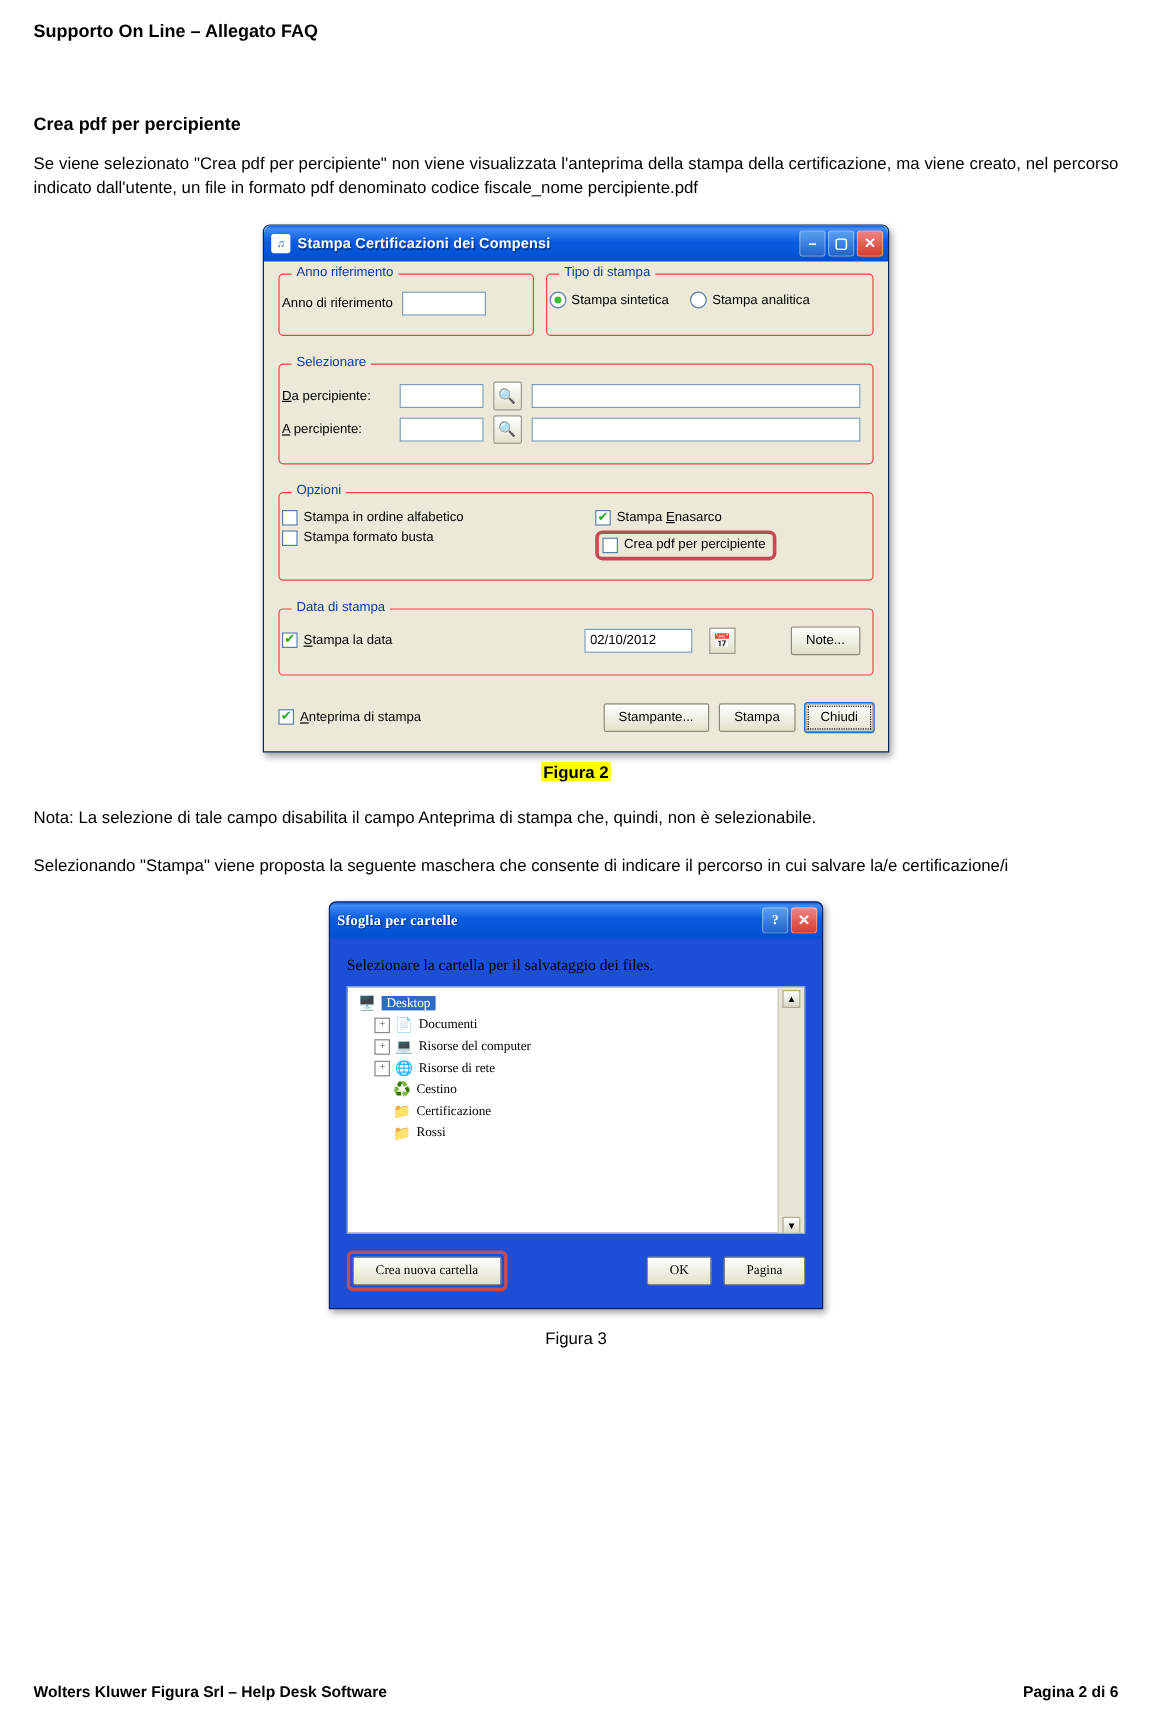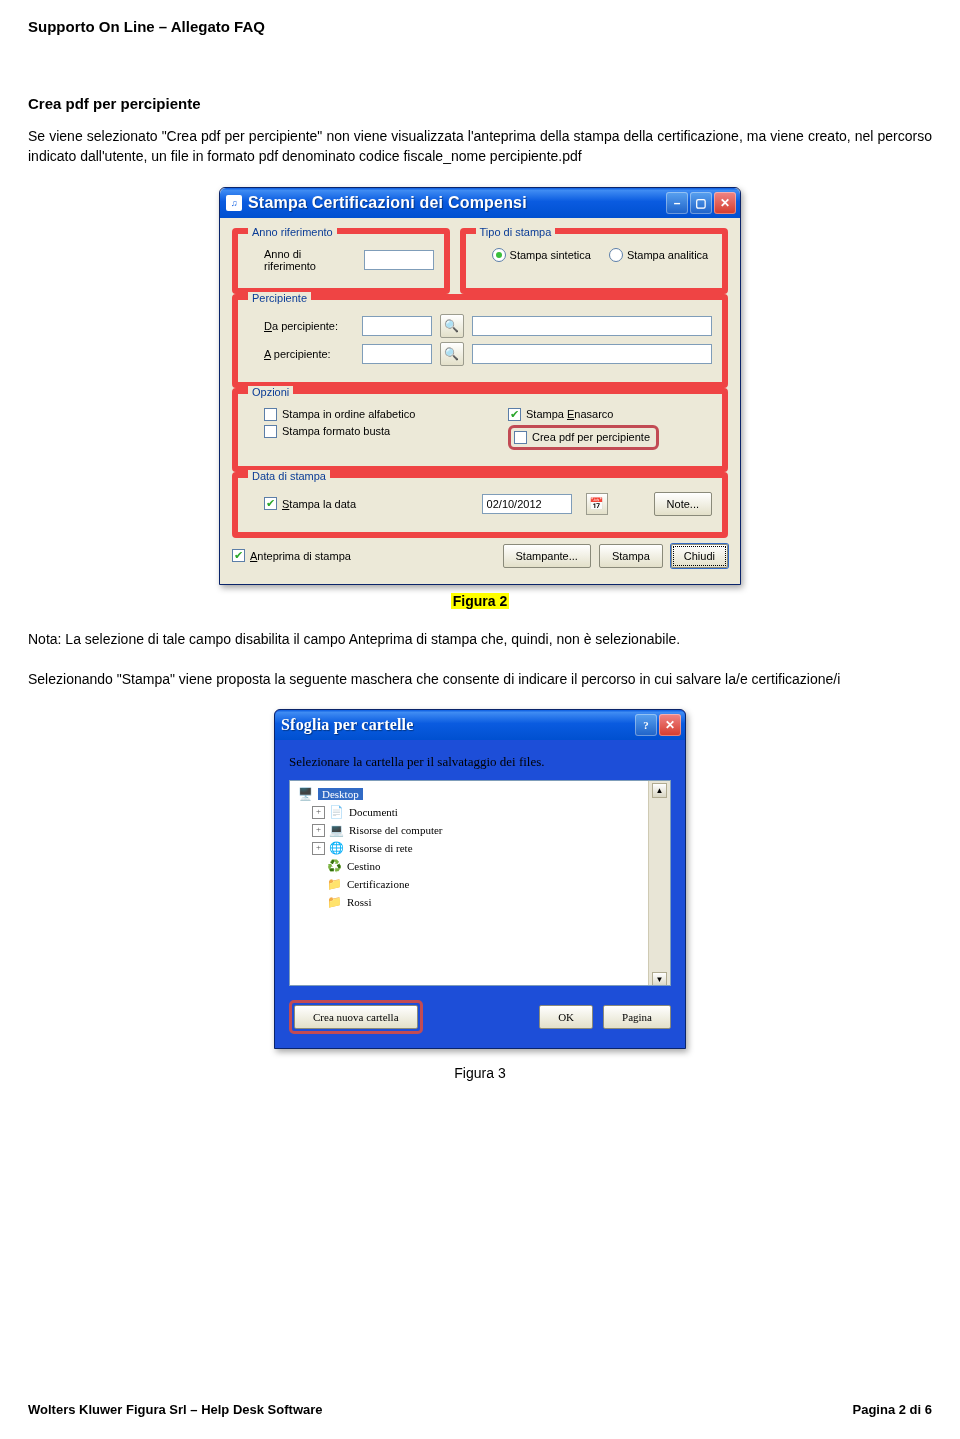--- a/index.html
+++ b/index.html
@@ -4,30 +4,30 @@
 <style>
   html,body{margin:0;padding:0;background:#fff;color:#000;font-family:Verdana,Geneva,sans-serif;font-size:14px}
   .page{width:960px;min-height:1439px;margin:0 auto;position:relative;padding:18px 28px 0 28px;box-sizing:border-box}
   .doc-header{font-weight:bold;font-size:15px;margin-bottom:60px}
   .section-title{font-weight:bold;font-size:15px;margin-bottom:14px}
   .para{font-size:14px;line-height:1.45;text-align:justify;margin-bottom:20px}
 
   
   .xp-window{width:520px;margin:0 auto;background:#ece9d8;border:1px solid #0a246a;border-radius:6px 6px 0 0;box-shadow:2px 3px 6px rgba(0,0,0,.35);font-family:Tahoma,sans-serif;font-size:11px;color:#000}
   .xp-titlebar{height:30px;background:linear-gradient(to bottom,#0a5be0 0%,#3f8cf3 8%,#0a5be0 45%,#0050d0 100%);border-radius:6px 6px 0 0;display:flex;align-items:center;padding:0 4px 0 6px;gap:6px}
-  .xp-titlebar .title{color:#fff;font-weight:bold;font-size:16px;letter-spacing:.2px;text-shadow:1px 1px 1px rgba(0,0,0,.4);flex:1}
+  .xp-titlebar .title{color:#fff;font-weight:bold;font-size:12px;letter-spacing:.2px;text-shadow:1px 1px 1px rgba(0,0,0,.4);flex:1}
   .app-ico{width:16px;height:16px;background:#fff;border-radius:2px;display:flex;align-items:center;justify-content:center;font-size:9px;color:#0a5be0;font-weight:bold}
   .xp-btns{display:flex;gap:2px}
   .xp-btn{width:22px;height:22px;border-radius:3px;display:flex;align-items:center;justify-content:center;color:#fff;font-size:12px;font-weight:bold;box-shadow:inset 0 0 0 1px rgba(255,255,255,.35)}
   .xp-min{background:linear-gradient(to bottom,#5aa2f0,#1e62c8)}
   .xp-max{background:linear-gradient(to bottom,#5aa2f0,#1e62c8)}
   .xp-close{background:linear-gradient(to bottom,#f08686,#d43b2c)}
   .xp-body{padding:10px 12px 12px 12px}
 
-  .fieldset{border:6px solid #ef4444;border-radius:4px;padding:10px 10px 12px 26px;margin-bottom:0;background:#ece9d8;position:relative}
+  .fieldset{border:1px solid #ef4444;border-radius:4px;padding:10px 10px 12px 2px;margin-bottom:23px;background:#ece9d8;position:relative}
   .legend{position:absolute;top:-8px;left:10px;background:#ece9d8;padding:0 4px;font-size:11px;color:#0a3c96}
   .row{display:flex;align-items:center;gap:8px;margin:4px 0}
   .lbl{font-size:11px}
   .ul{text-decoration:underline}
   .tx{background:#fff;border:1px solid #7f9db9;height:20px;box-sizing:border-box;padding:1px 4px;font-size:11px}
   .tx.small{width:70px}
   .tx.med{width:70px}
   .tx.grow{flex:1}
   .tx.date{width:90px}
 
@@ -111,21 +111,21 @@
               </span>
             <span class="radio">
                 <span class="dot"></span>
                 <span>Stampa analitica</span>
               </span>
           </div>
         </div>
       </div>
 
       <div class="fieldset">
-        <div class="legend">Percipiente</div>
+        <div class="legend">Selezionare</div>
         <div class="row">
           <span class="lbl" style="width:90px"><span class="ul">D</span>a percipiente:</span>
           <input class="tx med" style="">
           <span class="iconbtn">
               <span class="bino">🔍</span>
             </span>
           <input class="tx grow" style="">
         </div>
         <div class="row">
           <span class="lbl" style="width:90px"><span class="ul">A</span> percipiente:</span>

